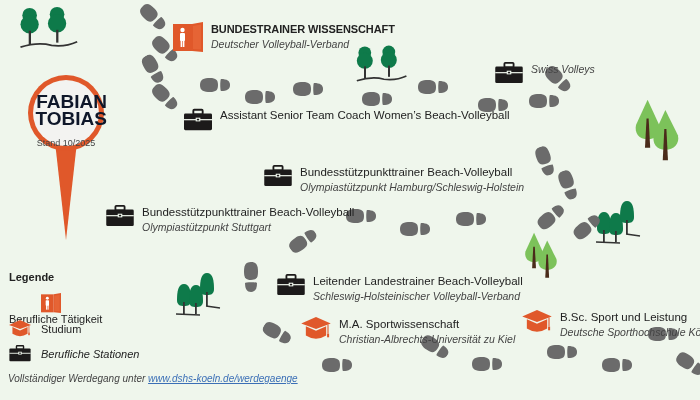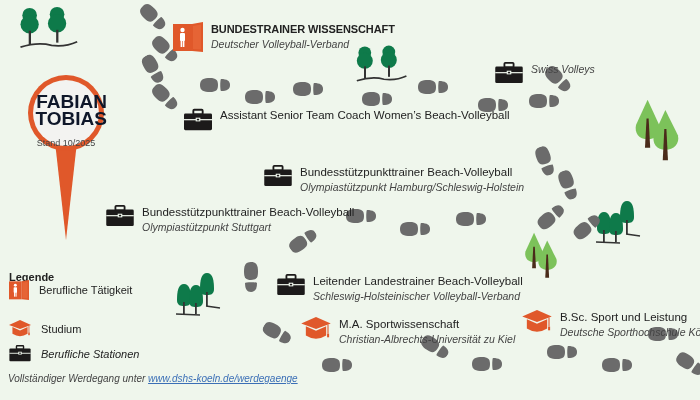--- a/index.html
+++ b/index.html
@@ -273,21 +273,21 @@
   <svg class="ic" style="width:30px;height:24px;">
       <use href="#sym-cap"></use>
     </svg>
   <div>
     <div class="t">B.Sc. Sport und Leistung</div>
     <div class="s">Deutsche Sporthochschule Köln</div>
   </div>
 </div>
 
 <div class="abs legend-title" style="left:9px;top:271px;">Legende</div>
-<div class="legend-row" style="left:9px;top:280px;">
+<div class="legend-row" style="left:9px;top:293px;flex-direction:column;">
   <svg class="ic" style="width:20px;height:20px;">
       <use href="#sym-door"></use>
     </svg>
   <span>Berufliche Tätigkeit</span>
 </div>
 <div class="legend-row" style="left:9px;top:320px;">
   <svg class="ic" style="width:22px;height:18px;">
       <use href="#sym-cap"></use>
     </svg>
   <span>Studium</span>

